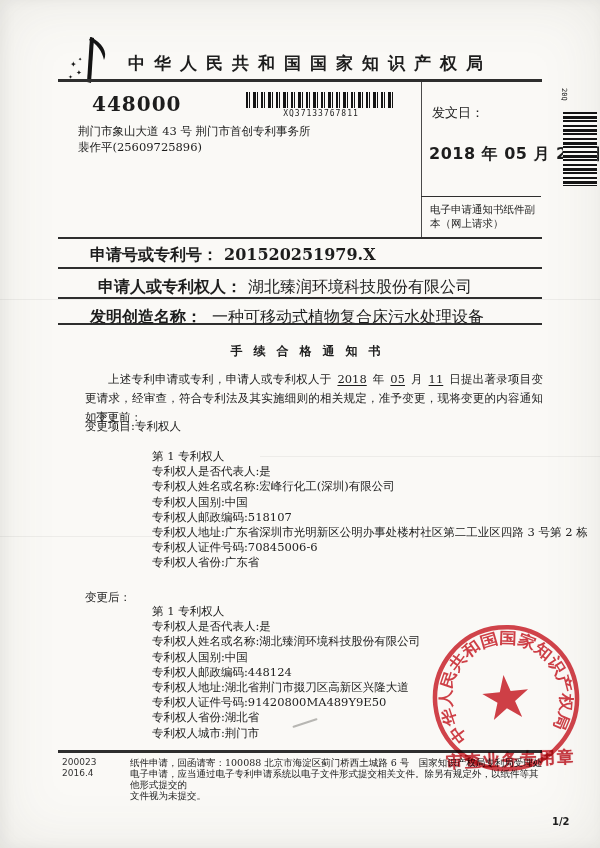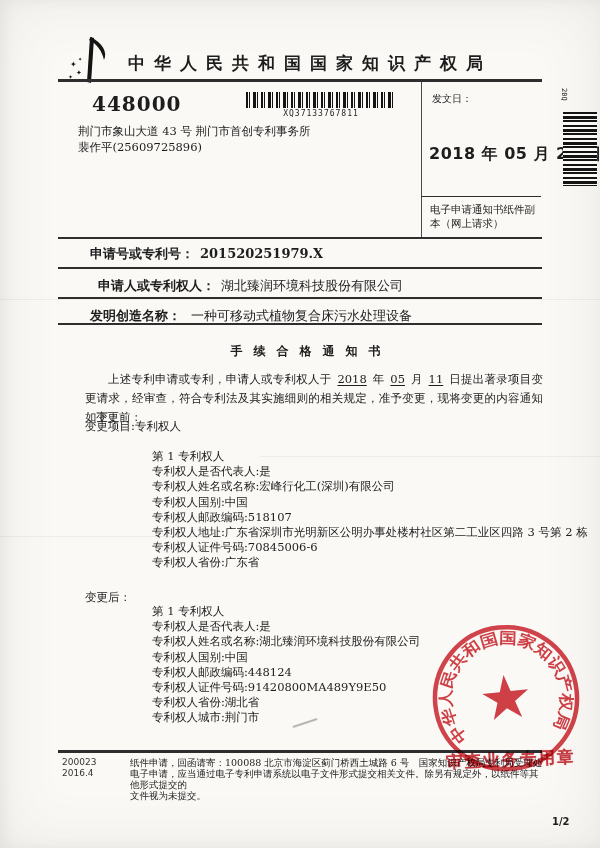--- a/index.html
+++ b/index.html
@@ -14,26 +14,26 @@
   .hr{position:absolute;background:#2e2e2e;}
   .faint{position:absolute;background:rgba(0,0,0,.05);}
   
   .agency{font-size:17px;font-weight:bold;letter-spacing:9px;white-space:nowrap;}
   
   .postcode{font-size:20px;font-weight:bold;letter-spacing:1px;}
   .barcode-h{background:repeating-linear-gradient(90deg,#141414 0 2px,#faf9f6 2px 3px,#141414 3px 4px,#faf9f6 4px 7px,#141414 7px 10px,#faf9f6 10px 11px,#141414 11px 12px,#faf9f6 12px 15px);}
   .barcode-v{background:repeating-linear-gradient(180deg,#141414 0 2px,#faf9f6 2px 4px,#141414 4px 7px,#faf9f6 7px 8px,#141414 8px 10px,#faf9f6 10px 13px);}
   .bc-num{font-size:8px;letter-spacing:1px;text-align:center;font-family:"DejaVu Sans Mono","Liberation Mono",monospace;}
   .addr{font-size:11.5px;white-space:nowrap;}
-  .small-label{font-size:10px;}
+  .small-label{font-size:13px;margin-top:12px;}
   .send-date{font-size:16px;font-weight:bold;font-family:"DejaVu Sans","Liberation Sans",sans-serif;white-space:nowrap;letter-spacing:.5px;}
   .copy-note{font-size:10.5px;line-height:14px;}
   .side-label{font-size:7px;transform:rotate(90deg);transform-origin:left top;font-family:"DejaVu Sans Mono","Liberation Mono",monospace;}
   
-  .frow{font-size:13px;white-space:nowrap;}
+  .frow{font-size:16px;white-space:nowrap;}
   .flabel{font-weight:bold;}
   .fvalue{font-weight:bold;margin-left:6px;}
   
   .title{font-size:12px;font-weight:bold;letter-spacing:11px;padding-left:11px;text-align:center;}
   .para{font-size:11.5px;line-height:19px;text-indent:2em;text-align:justify;}
   .u{text-decoration:underline;text-underline-offset:2px;padding:0 2px;}
   .chg-label{font-size:11.5px;}
   .kv-line{font-size:11.5px;line-height:15.2px;height:15.2px;white-space:nowrap;}
   
   .foot-code{font-size:9px;font-family:"DejaVu Sans","Liberation Sans",sans-serif;color:#333;}
@@ -116,20 +116,21 @@
   </div>
 
   <div class="abs chg-label" style="left:85px;top:590px;">变更后：</div>
 
   <div class="abs" style="left:152px;top:604px;">
     <div class="kv-line">第 1 专利权人</div>
     <div class="kv-line">专利权人是否代表人:是</div>
     <div class="kv-line">专利权人姓名或名称:湖北臻润环境科技股份有限公司</div>
     <div class="kv-line">专利权人国别:中国</div>
     <div class="kv-line">专利权人邮政编码:448124</div>
+    <div class="kv-line">专利权人地址:湖北省荆门市掇刀区高新区兴隆大道</div>
     <div class="kv-line">专利权人证件号码:91420800MA489Y9E50</div>
     <div class="kv-line">专利权人省份:湖北省</div>
     <div class="kv-line">专利权人城市:荆门市</div>
   </div>
 
   <div class="pen-mark" style="left:292px;top:722px;"></div>
 
   <div class="hr" style="left:58px;top:750px;width:484px;height:2.5px;"></div>
   <div class="abs foot-code" style="left:62px;top:757px;">200023</div>
   <div class="abs foot-code" style="left:62px;top:768px;">2016.4</div>

